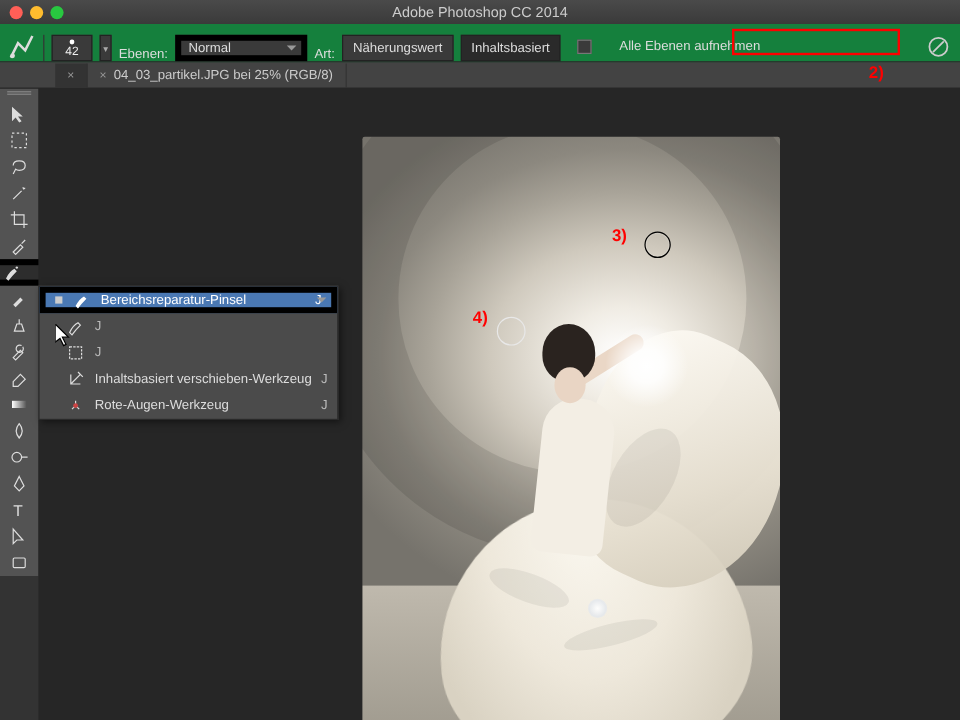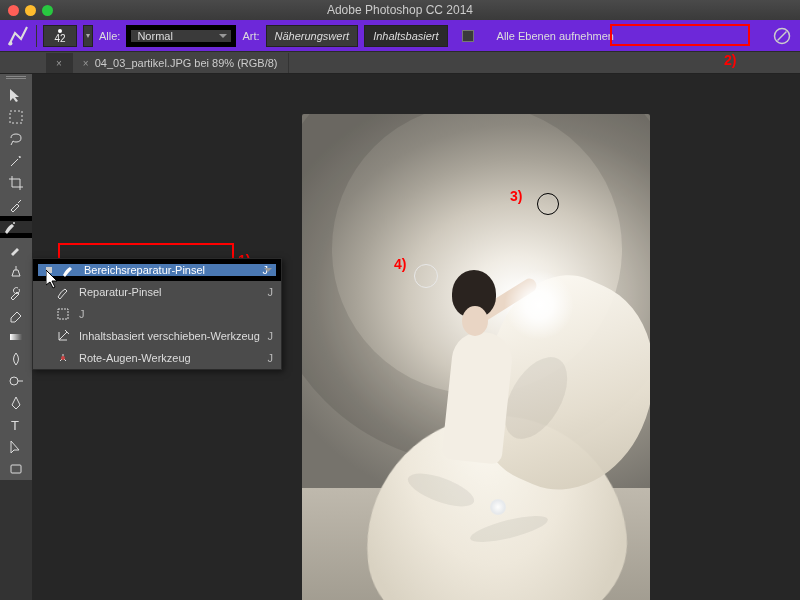--- a/index.html
+++ b/index.html
@@ -6,29 +6,29 @@
 body { background:#333; color:#ccc; font-size:11px; width:800px; height:600px; overflow:hidden; position:relative; }
 
 
 .titlebar { height:20px; background:linear-gradient(#4a4a4a,#3a3a3a); display:flex; align-items:center; position:relative; }
 .traffic { display:flex; gap:6px; margin-left:8px; }
 .dot { width:11px; height:11px; border-radius:50%; }
 .dot.r{background:#ff5f57;} .dot.y{background:#febc2e;} .dot.g{background:#28c840;}
 .titlebar .title { position:absolute; left:0; right:0; text-align:center; color:#ccc; font-size:12px; }
 
 
-.optbar { height:32px; background:#6d28d9; border-bottom:1px solid #2a2a2a; display:flex; align-items:center; padding:0 6px; gap:6px; font-size:11px; color:#ddd; }
+.optbar { height:32px; background:#15803d; border-bottom:1px solid #2a2a2a; display:flex; align-items:flex-end; padding:0 6px; gap:6px; font-size:11px; color:#ddd; }
 .tool-ico { width:24px; height:24px; display:flex; align-items:center; justify-content:center; }
 .brush-chip { width:34px; height:22px; background:#3a3a3a; border:1px solid #222; display:flex; align-items:center; justify-content:center; font-size:10px; color:#eee; position:relative; }
 .brush-chip::before { content:""; width:4px; height:4px; background:#fff; border-radius:50%; position:absolute; top:3px; left:50%; transform:translateX(-50%); }
 .brush-chip span{margin-top:6px;}
 .dd{width:10px;height:22px;background:#3a3a3a;border:1px solid #222;display:flex;align-items:center;justify-content:center;color:#aaa;font-size:8px;}
 .sel { height:22px; background:#3a3a3a; border:5px solid #000000; display:flex; align-items:center; padding:0 18px 0 6px; position:relative; min-width:110px; }
 .sel::after{content:"";position:absolute;right:4px;top:50%;transform:translateY(-50%);width:0;height:0;border-left:4px solid transparent;border-right:4px solid transparent;border-top:4px solid #999;}
-.seg { height:22px; background:#3a3a3a; border:1px solid #222; padding:0 8px; display:flex; align-items:center; cursor:pointer;font-style:italic; }
+.seg { height:22px; background:#3a3a3a; border:1px solid #222; padding:0 8px; display:flex; align-items:center; cursor:pointer; }
 .seg.act{background:#2a2a2a;}
 .chk { display:flex; align-items:center; gap:23px; padding:0 8px; height:24px; }
 .chk .box{width:12px;height:12px;border:1px solid #777;background:#3a3a3a;}
 .redbox { border:2px solid #ff0000; position:absolute; pointer-events:none; }
 .redtxt { position:absolute; color:#ff0000; font-weight:bold; font-size:14px; pointer-events:none; }
 
 
 .tabs { height:22px; background:#434343; display:flex; align-items:flex-end; padding-left:46px; border-bottom:1px solid #222;}
 .tab { height:20px; padding:0 10px; display:flex; align-items:center; gap:6px; font-size:11px; color:#ccc; border-right:1px solid #333; cursor:pointer; }
 .tab.act{background:#333;color:#fff;}
@@ -56,21 +56,21 @@
 .skirt2{position:absolute;left:52%;top:32%;width:170px;height:210px;background:linear-gradient(140deg,#fbf8f1 10%,#e8e1d2 60%,#d0c8b6 100%);border-radius:40% 60% 50% 50%;transform:rotate(24deg);opacity:.95;}
 .fold{position:absolute;background:rgba(0,0,0,.06);border-radius:50%;}
 .floor{position:absolute;left:0;bottom:0;width:100%;height:28%;background:linear-gradient(#bfb9ad,#9a9589);}    
 
 
 .ring{position:absolute;border-radius:50%;}
 .ring.dashed{border:1px solid #000;box-shadow:0 0 0 1px rgba(255,255,255,.15) inset;} 
 .ring.light{border:1px solid #e8e8e8;}
 
 
-.flyout { position:absolute; left:32px; top:258px; width:250px; background:#4b4b4b; border:1px solid #2a2a2a; box-shadow:2px 2px 6px rgba(0,0,0,.5); z-index:50; }
+.flyout { position:absolute; left:32px; top:238px; width:250px; background:#4b4b4b; border:1px solid #2a2a2a; box-shadow:2px 2px 6px rgba(0,0,0,.5); z-index:50; }
 .flyout .row{display:flex;align-items:center;height:22px;padding:0 8px;gap:8px;color:#ddd;cursor:pointer;}
 .flyout .row.sel{background:#4a78b3;color:#fff;}
 .flyout .row .sq{width:6px;height:6px;background:#ccc;}
 .flyout .row .ico{width:16px;height:16px;display:flex;align-items:center;justify-content:center;}
 .flyout .row .lbl{flex:1;white-space:nowrap;overflow:hidden;}
 .flyout .row .key{color:#bbb;}
 .flyout .row.sel .key{color:#fff;}
 .cursor-arrow{position:absolute;left:46px;top:270px;z-index:60;pointer-events:none;}
 
 </style>
@@ -91,21 +91,21 @@
     <svg viewBox="0 0 16 16">
         <path d="M2 14 L6 6 L10 10 L14 2" stroke="#ddd" stroke-width="1.4" fill="none"></path>
         <circle cx="3" cy="13" r="1.3" fill="#ddd"></circle>
       </svg>
   </div>
   <div style="width:1px;height:22px;background:#333"></div>
   <div class="brush-chip">
       <span>42</span>
     </div>
   <div class="dd">▾</div>
-  <span>Alle:</span>
+  <span>Ebenen:</span>
   <div class="sel">
       <span>Normal</span>
     </div>
   <span>Art:</span>
   <div class="seg">Näherungswert</div>
   <div class="seg act">Inhaltsbasiert</div>
   <div class="chk">
     <div class="box"></div>
     <span>Alle Ebenen aufnehmen</span>
   </div>
@@ -116,21 +116,21 @@
       </svg>
   </div>
 </div>
 
 <div class="tabs">
   <div class="tab act">
     <span class="x">×</span>
   </div>
   <div class="tab">
     <span class="x">×</span>
-    <span>04_03_partikel.JPG bei 89% (RGB/8)</span>
+    <span>04_03_partikel.JPG bei 25% (RGB/8)</span>
   </div>
 </div>
 
 <div class="toolcol">
   <div class="grip">
       <div></div>
       <div></div>
     </div>
   <div class="tbtn">
       <svg viewBox="0 0 16 16">
@@ -265,21 +265,20 @@
     <div class="lbl">Bereichsreparatur-Pinsel</div>
     <div class="key">J</div>
   </div>
   <div class="row">
     <div style="width:6px"></div>
     <div class="ico">
         <svg viewBox="0 0 16 16">
           <path d="M3 13 Q6 7 10 5 L12 7 Q8 11 5 15 Z" fill="none" stroke="#ddd"></path>
         </svg>
       </div>
-    <div class="lbl">Reparatur-Pinsel</div>
     <div class="key">J</div>
   </div>
   <div class="row">
     <div style="width:6px"></div>
     <div class="ico">
         <svg viewBox="0 0 16 16">
           <rect x="3" y="3" width="10" height="10" fill="none" stroke="#ddd" stroke-dasharray="2 1"></rect>
         </svg>
       </div>
     <div class="key">J</div>

